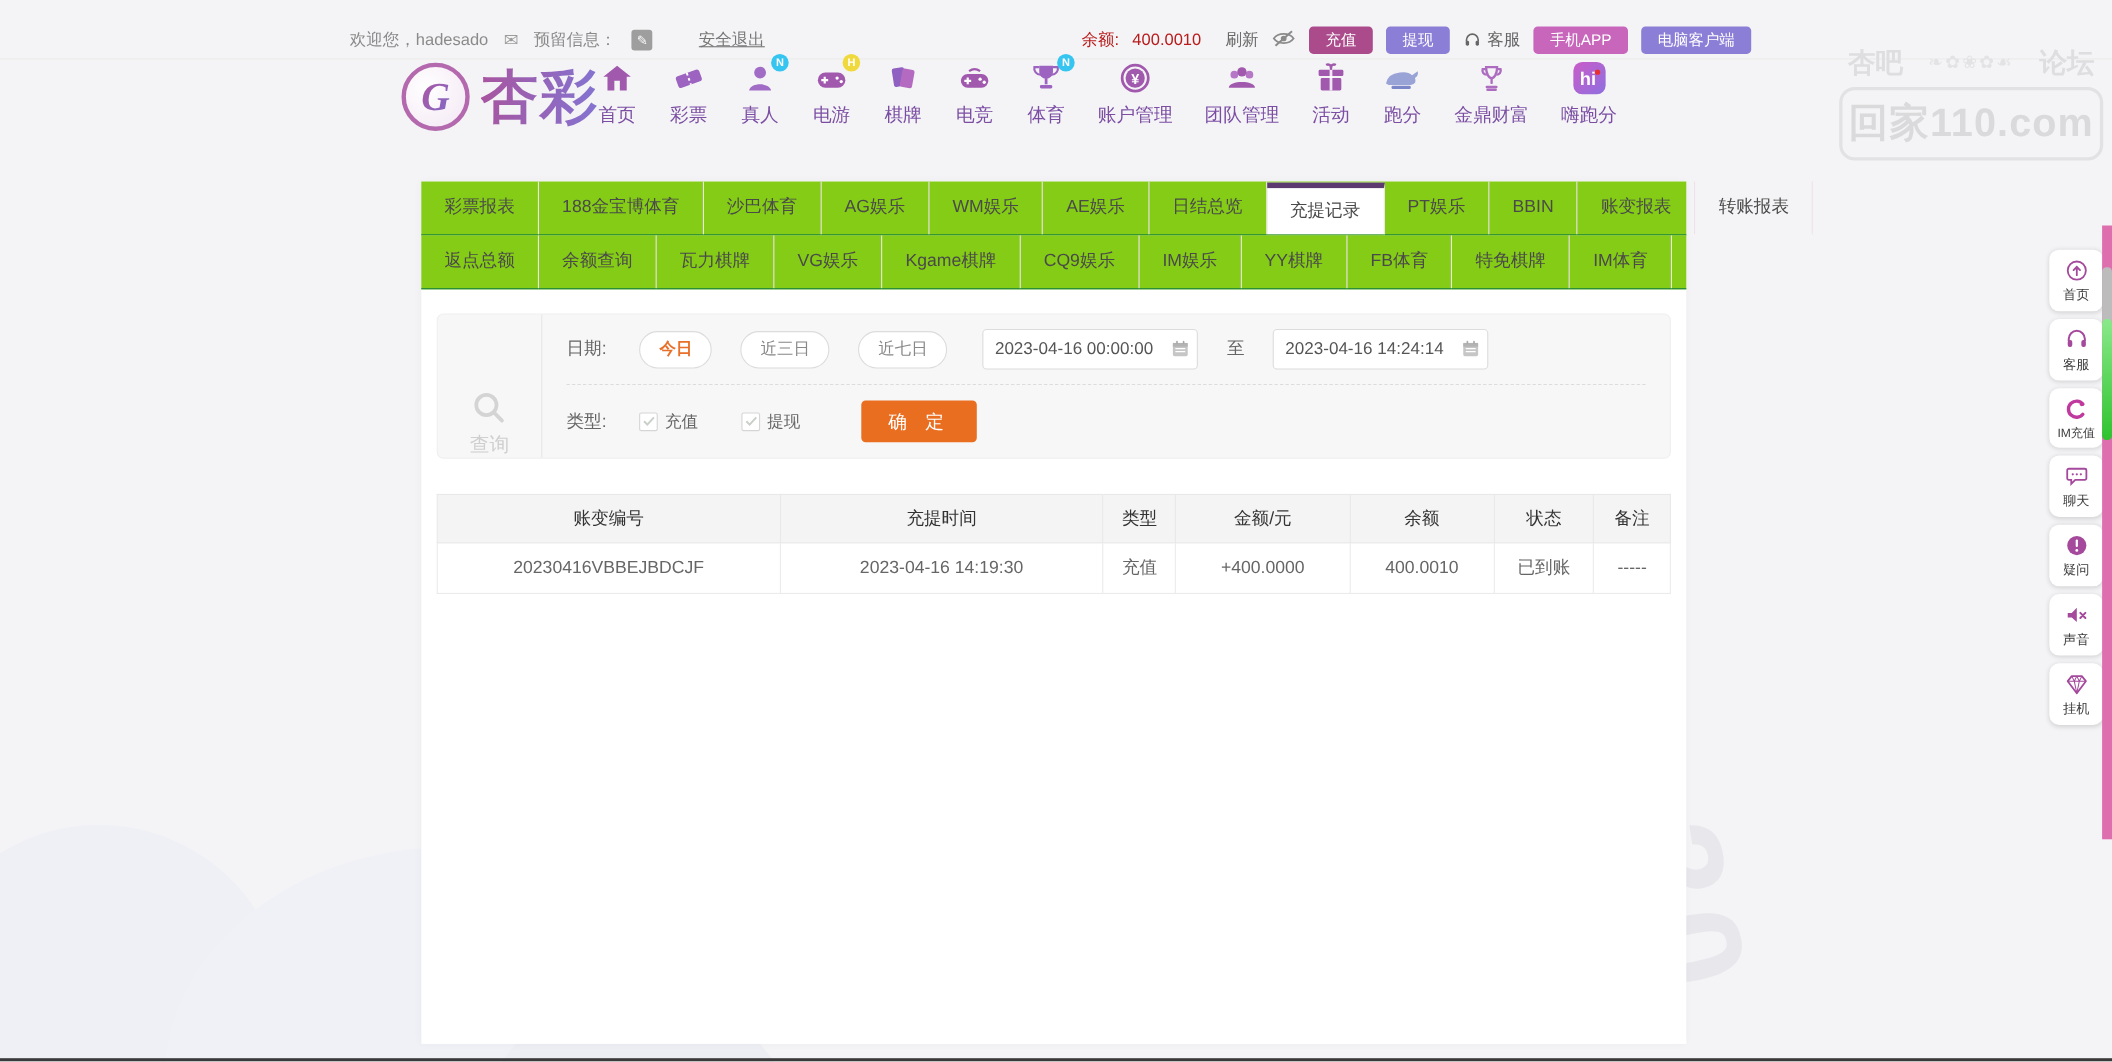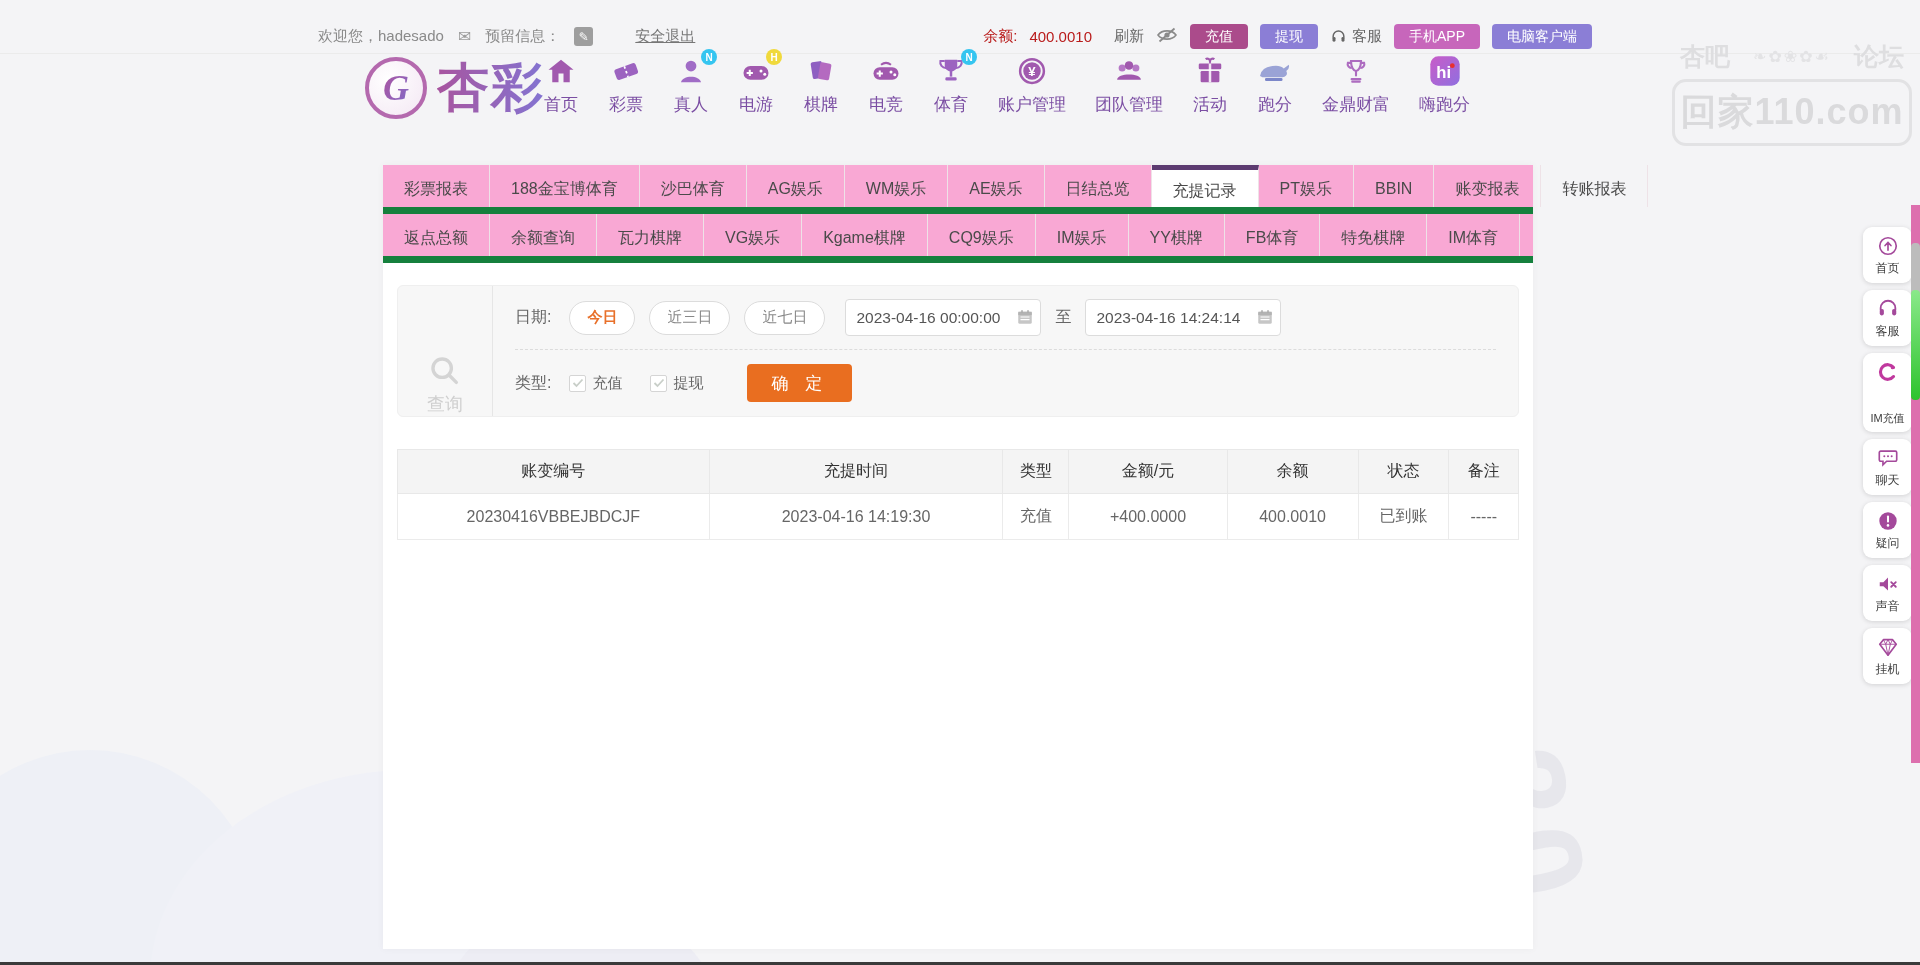--- a/index.html
+++ b/index.html
@@ -56,33 +56,33 @@
   .nav-icon { width:36px; height:36px; display:flex; align-items:center; justify-content:center; position:relative; }
   .nav-label { font-size:17px; color:#7b4ea3; white-space:nowrap; }
   .badge { position:absolute; top:-4px; right:-8px; width:16px; height:16px; border-radius:50%;
     font-size:10px; font-weight:bold; color:#fff; display:flex; align-items:center; justify-content:center; }
   .badge-n { background:#35c5f0; }
   .badge-h { background:#f0d93c; }
 
   
   .panel { position:absolute; left:383px; top:165px; width:1150px; height:784px; background:#fff;
     box-shadow:0 0 8px rgba(0,0,0,0.04); }
-  .tabs-row { display:flex; background:#f9a8d4; height:49px; border-bottom:7px solid #15803d; }
+  .tabs-row { display:flex; background:#84cc16; height:49px; border-bottom:1px solid #15803d;align-items:flex-end; }
   .tab { padding:0 21px; line-height:48px; font-size:16px; color:#4a4a4a; border-right:1px solid #eee2e7;
     cursor:pointer; white-space:nowrap; }
   .tab.active { background:#fff; border-top:5px solid #5c3a70; line-height:42px; }
 
   
   .panel-body { padding:0 14px; }
   .filter-box { margin-top:22px; background:#f7f7f7; border:1px solid #efefef; border-radius:6px;
     display:flex; min-height:122px; }
   .filter-left { width:95px; border-right:1px solid #e6e6e6; display:flex; flex-direction:column;
     align-items:center; justify-content:flex-end; gap:4px; color:#cfcfcf; font-size:18px; }
   .filter-right { flex:1; padding:13px 22px 14px; }
-  .f-row { display:flex; align-items:center; gap:14px; }
+  .f-row { display:flex; align-items:center; gap:26px; }
   .f-label { font-size:16px; color:#666; margin-right:4px; }
   .pill { height:34px; border:1px solid #dcdcdc; background:#fff; border-radius:17px; padding:0 17px;
     font-size:15px; color:#888; display:flex; align-items:center; cursor:pointer; font-family:inherit; }
   .pill.active { color:#e8702a; font-weight:bold; }
   .date-wrap { position:relative; margin-left:6px; }
   .date-input { width:196px; height:37px; border:1px solid #dcdcdc; border-radius:4px; padding:0 30px 0 10px;
     font-size:15.5px; color:#555; background:#fff; font-family:inherit; }
   .date-wrap svg { position:absolute; right:7px; top:9px; }
   .to-label { font-size:16px; color:#666; }
   .dash-sep { border-top:1px dashed #dcdcdc; margin:13px 0 14px; }
@@ -460,21 +460,21 @@
           <rect x="3" y="12" width="4.5" height="7" rx="2" fill="#a4499b"></rect>
           <rect x="16.5" y="12" width="4.5" height="7" rx="2" fill="#a4499b"></rect>
         </svg>
       <span class="side-label">客服</span>
     </div>
     <div class="side-card">
       <svg width="22" height="22" viewBox="0 0 24 24">
           <path d="M18 7 a8 8 0 1 0 0 10" fill="none" stroke="#c0399e" stroke-width="3.4" stroke-linecap="round"></path>
           <circle cx="17" cy="7" r="2" fill="#c0399e"></circle>
         </svg>
-      <span class="side-label" style="font-size:11px;margin-top:25px;">IM充值</span>
+      <span class="side-label" style="font-size:11px;">IM充值</span>
     </div>
     <div class="side-card">
       <svg width="22" height="22" viewBox="0 0 24 24">
           <path d="M4 4.5 h16 a1.5 1.5 0 0 1 1.5 1.5 v8 a1.5 1.5 0 0 1 -1.5 1.5 h-9.5 l-4 4 v-4 H4 a1.5 1.5 0 0 1 -1.5 -1.5 v-8 A1.5 1.5 0 0 1 4 4.5 Z" fill="none" stroke="#a4499b" stroke-width="1.8"></path>
           <circle cx="8" cy="10" r="1.1" fill="#a4499b"></circle>
           <circle cx="12" cy="10" r="1.1" fill="#a4499b"></circle>
           <circle cx="16" cy="10" r="1.1" fill="#a4499b"></circle>
         </svg>
       <span class="side-label">聊天</span>
     </div>

